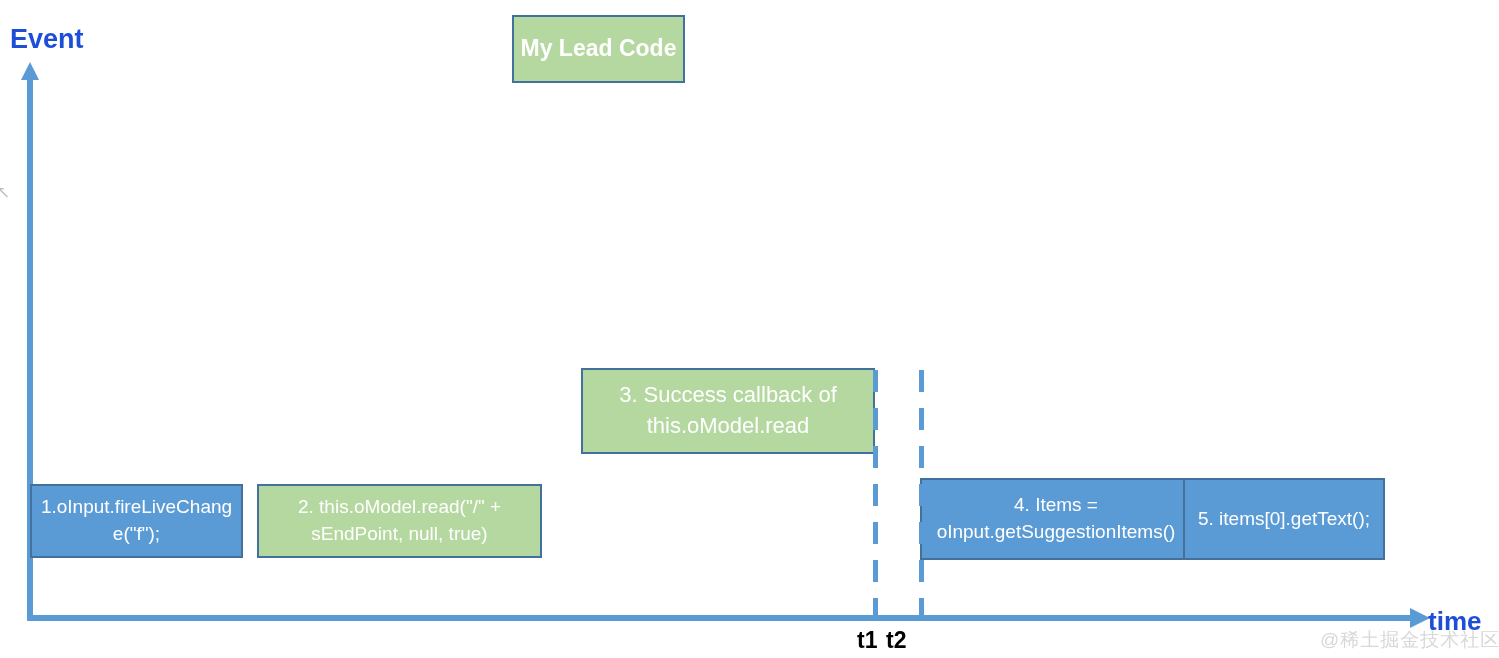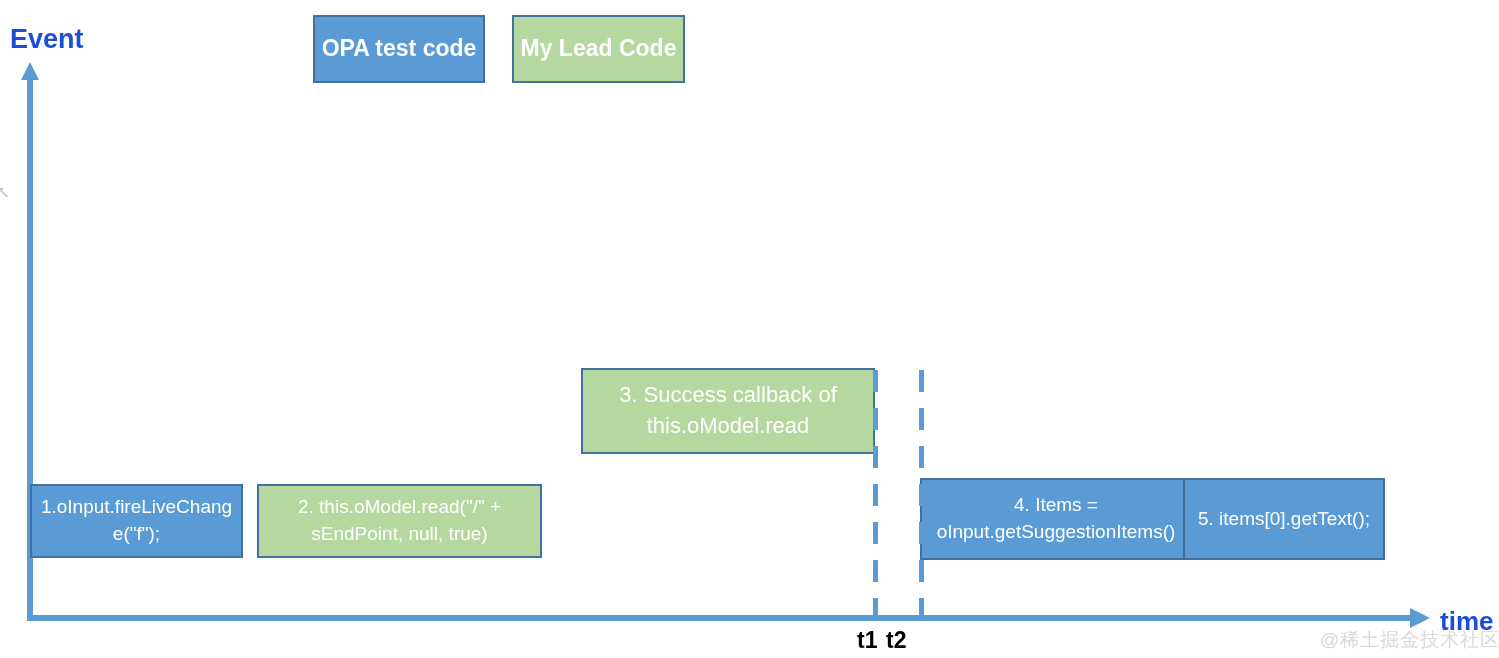--- a/index.html
+++ b/index.html
@@ -64,21 +64,20 @@
   }
   #event-label {
     left: 10px;
     top: 24px;
     font-size: 27px;
   }
   #time-label {
     left: 1428px;
     top: 606px;
     font-size: 26px;
-    margin-left: 12px;
   }
 
   
   .legend-box {
     position: absolute;
     border: 2px solid #41719C;
     box-sizing: border-box;
     display: flex;
     align-items: center;
     justify-content: center;
@@ -193,21 +192,20 @@
 
   <div id="y-axis-line" class="axis-line"></div>
   <div id="y-axis-arrow"></div>
   <div id="x-axis-line" class="axis-line"></div>
   <div id="x-axis-arrow"></div>
 
   <div id="event-label" class="axis-title">Event</div>
 
   <div id="time-label" class="axis-title">time</div>
 
-  <div id="legend-opa" class="legend-box legend-blue">OPA test code</div>
 
   <div id="legend-mylead" class="legend-box legend-green">My Lead Code</div>
 
   <div id="event-box-1" class="event-box box-blue">1.oInput.fireLiveChange("f");</div>
 
   <div id="event-box-2" class="event-box box-green">2. this.oModel.read("/" + sEndPoint, null, true)</div>
 
   <div id="event-box-3" class="event-box box-green">3. Success callback of this.oModel.read</div>
 
   <div id="event-box-4" class="event-box box-blue">4. Items = oInput.getSuggestionItems()</div>

